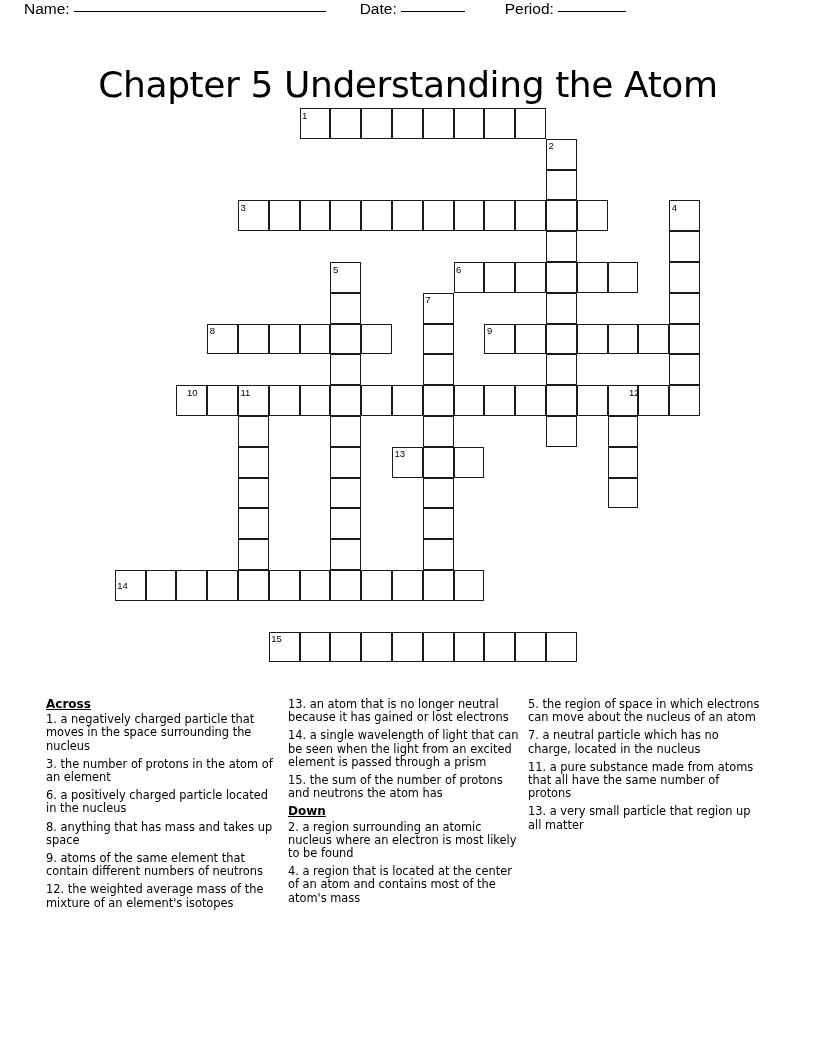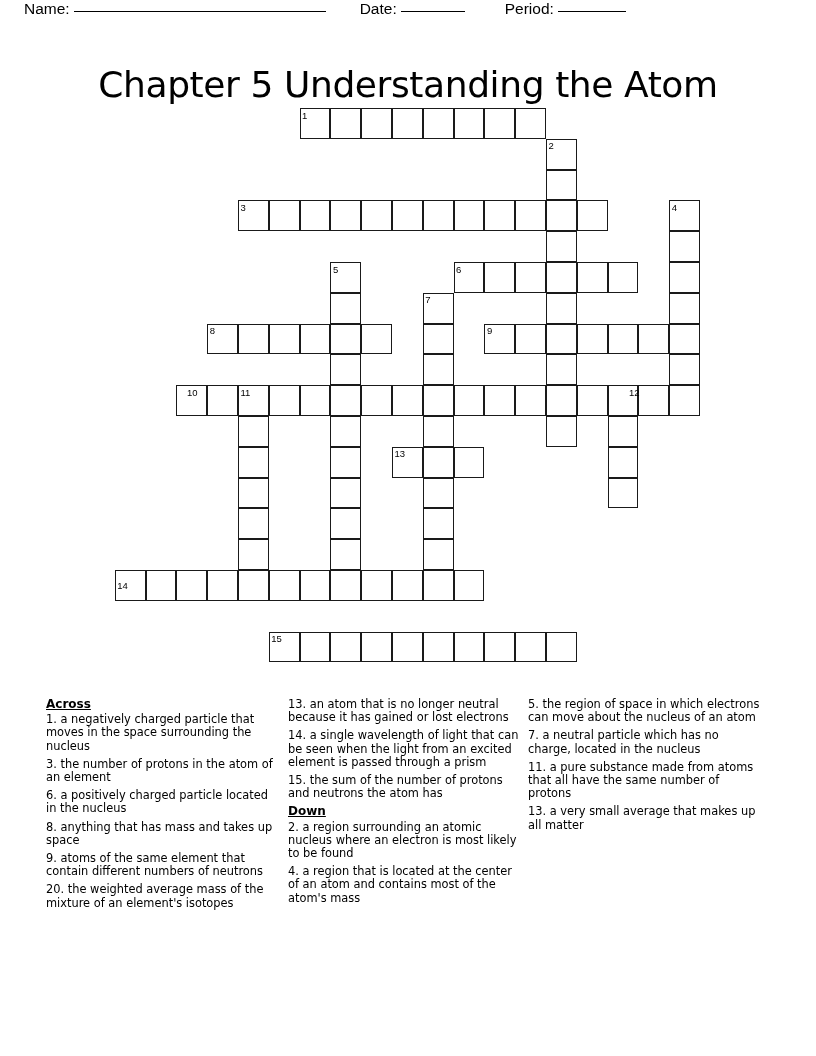--- a/index.html
+++ b/index.html
@@ -259,36 +259,36 @@
 
 <div id="clues">
   <div class="clue-col col1">
     <span class="clue-heading">Across</span>
     <div id="across-col1">
         <div class="clue-item"><span class="clue-num">1. </span><span>a negatively charged particle that moves in the space surrounding the nucleus</span></div>
         <div class="clue-item"><span class="clue-num">3. </span><span>the number of protons in the atom of an element</span></div>
         <div class="clue-item"><span class="clue-num">6. </span><span>a positively charged particle located in the nucleus</span></div>
         <div class="clue-item"><span class="clue-num">8. </span><span>anything that has mass and takes up space</span></div>
         <div class="clue-item"><span class="clue-num">9. </span><span>atoms of the same element that contain different numbers of neutrons</span></div>
-        <div class="clue-item"><span class="clue-num">20. </span><span>the weighted average mass of the mixture of an element's isotopes</span></div>
+        <div class="clue-item"><span class="clue-num">12. </span><span>the weighted average mass of the mixture of an element's isotopes</span></div>
       </div>
   </div>
   <div class="clue-col col2">
     <div id="across-col2">
         <div class="clue-item"><span class="clue-num">13. </span><span>an atom that is no longer neutral because it has gained or lost electrons</span></div>
         <div class="clue-item"><span class="clue-num">14. </span><span>a single wavelength of light that can be seen when the light from an excited element is passed through a prism</span></div>
         <div class="clue-item"><span class="clue-num">15. </span><span>the sum of the number of protons and neutrons the atom has</span></div>
       </div>
     <span class="clue-heading" style="margin-top:4px;">Down</span>
     <div id="down-col2">
         <div class="clue-item"><span class="clue-num">2. </span><span>a region surrounding an atomic nucleus where an electron is most likely to be found</span></div>
         <div class="clue-item"><span class="clue-num">4. </span><span>a region that is located at the center of an atom and contains most of the atom's mass</span></div>
       </div>
   </div>
   <div class="clue-col col3">
     <div id="down-col3">
         <div class="clue-item"><span class="clue-num">5. </span><span>the region of space in which electrons can move about the nucleus of an atom</span></div>
         <div class="clue-item"><span class="clue-num">7. </span><span>a neutral particle which has no charge, located in the nucleus</span></div>
         <div class="clue-item"><span class="clue-num">11. </span><span>a pure substance made from atoms that all have the same number of protons</span></div>
-        <div class="clue-item"><span class="clue-num">13. </span><span>a very small average that makes up all matter</span></div>
+        <div class="clue-item"><span class="clue-num">13. </span><span>a very small particle that region up all matter</span></div>
       </div>
   </div>
 </div>
 
 </body></html>

